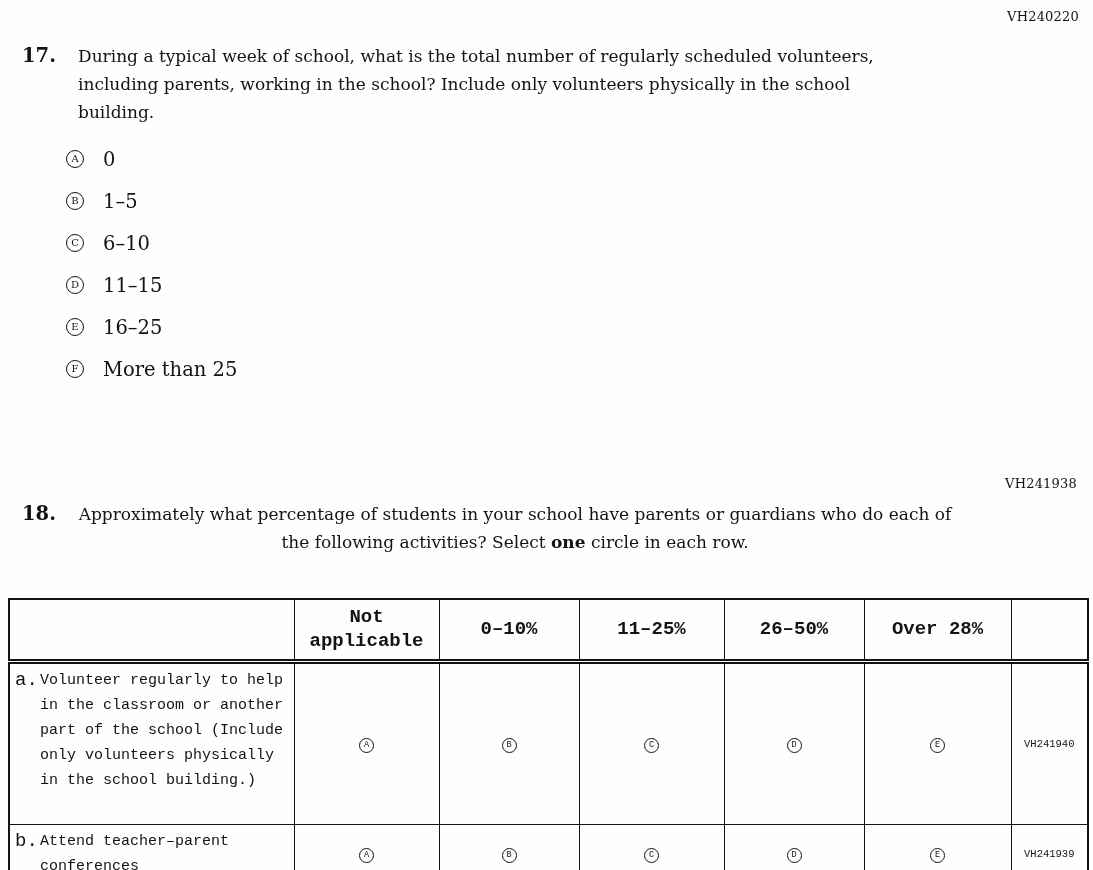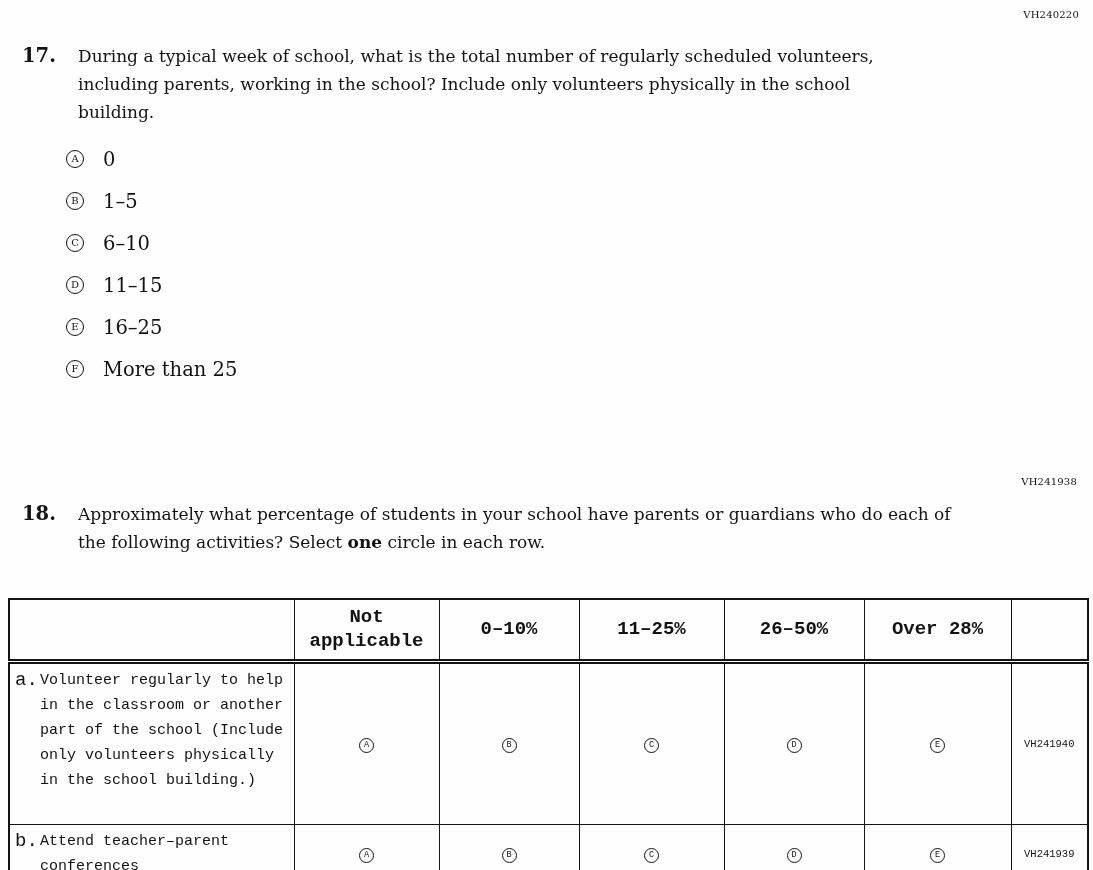--- a/index.html
+++ b/index.html
@@ -5,26 +5,26 @@
   * { box-sizing: border-box; }
   html, body { margin: 0; padding: 0; }
   body {
     width: 1093px; height: 870px;
     position: relative;
     background: #fefefe;
     color: #131313;
     font-family: "DejaVu Serif", "Liberation Serif", serif;
     overflow: hidden;
   }
-  .code { font-size: 10px; letter-spacing: 0.2px; }
+  .code { font-size: 13px; letter-spacing: 0.2px; }
   #code-top { position: absolute; top: 9px; right: 14px; }
 
   .question { display: flex; gap: 24px; position: absolute; left: 22px; }
   #q17 { top: 42px; width: 905px; }
-  #q18 { top: 500px; width: 930px; }
+  #q18 { top: 500px; width: 930px; text-align: center; }
   .qnum { font-weight: bold; font-size: 19.5px; line-height: 28px; width: 32px; flex-shrink: 0; }
   .qtext { font-size: 17px; line-height: 28px; }
   .bold { font-weight: bold; }
 
   #q17-options { position: absolute; left: 66px; top: 138px; }
   .option-row { display: flex; align-items: center; height: 42px; gap: 19px; }
   .circle {
     display: inline-flex; align-items: center; justify-content: center;
     width: 18px; height: 18px;
     border: 1.3px solid #131313; border-radius: 50%;

